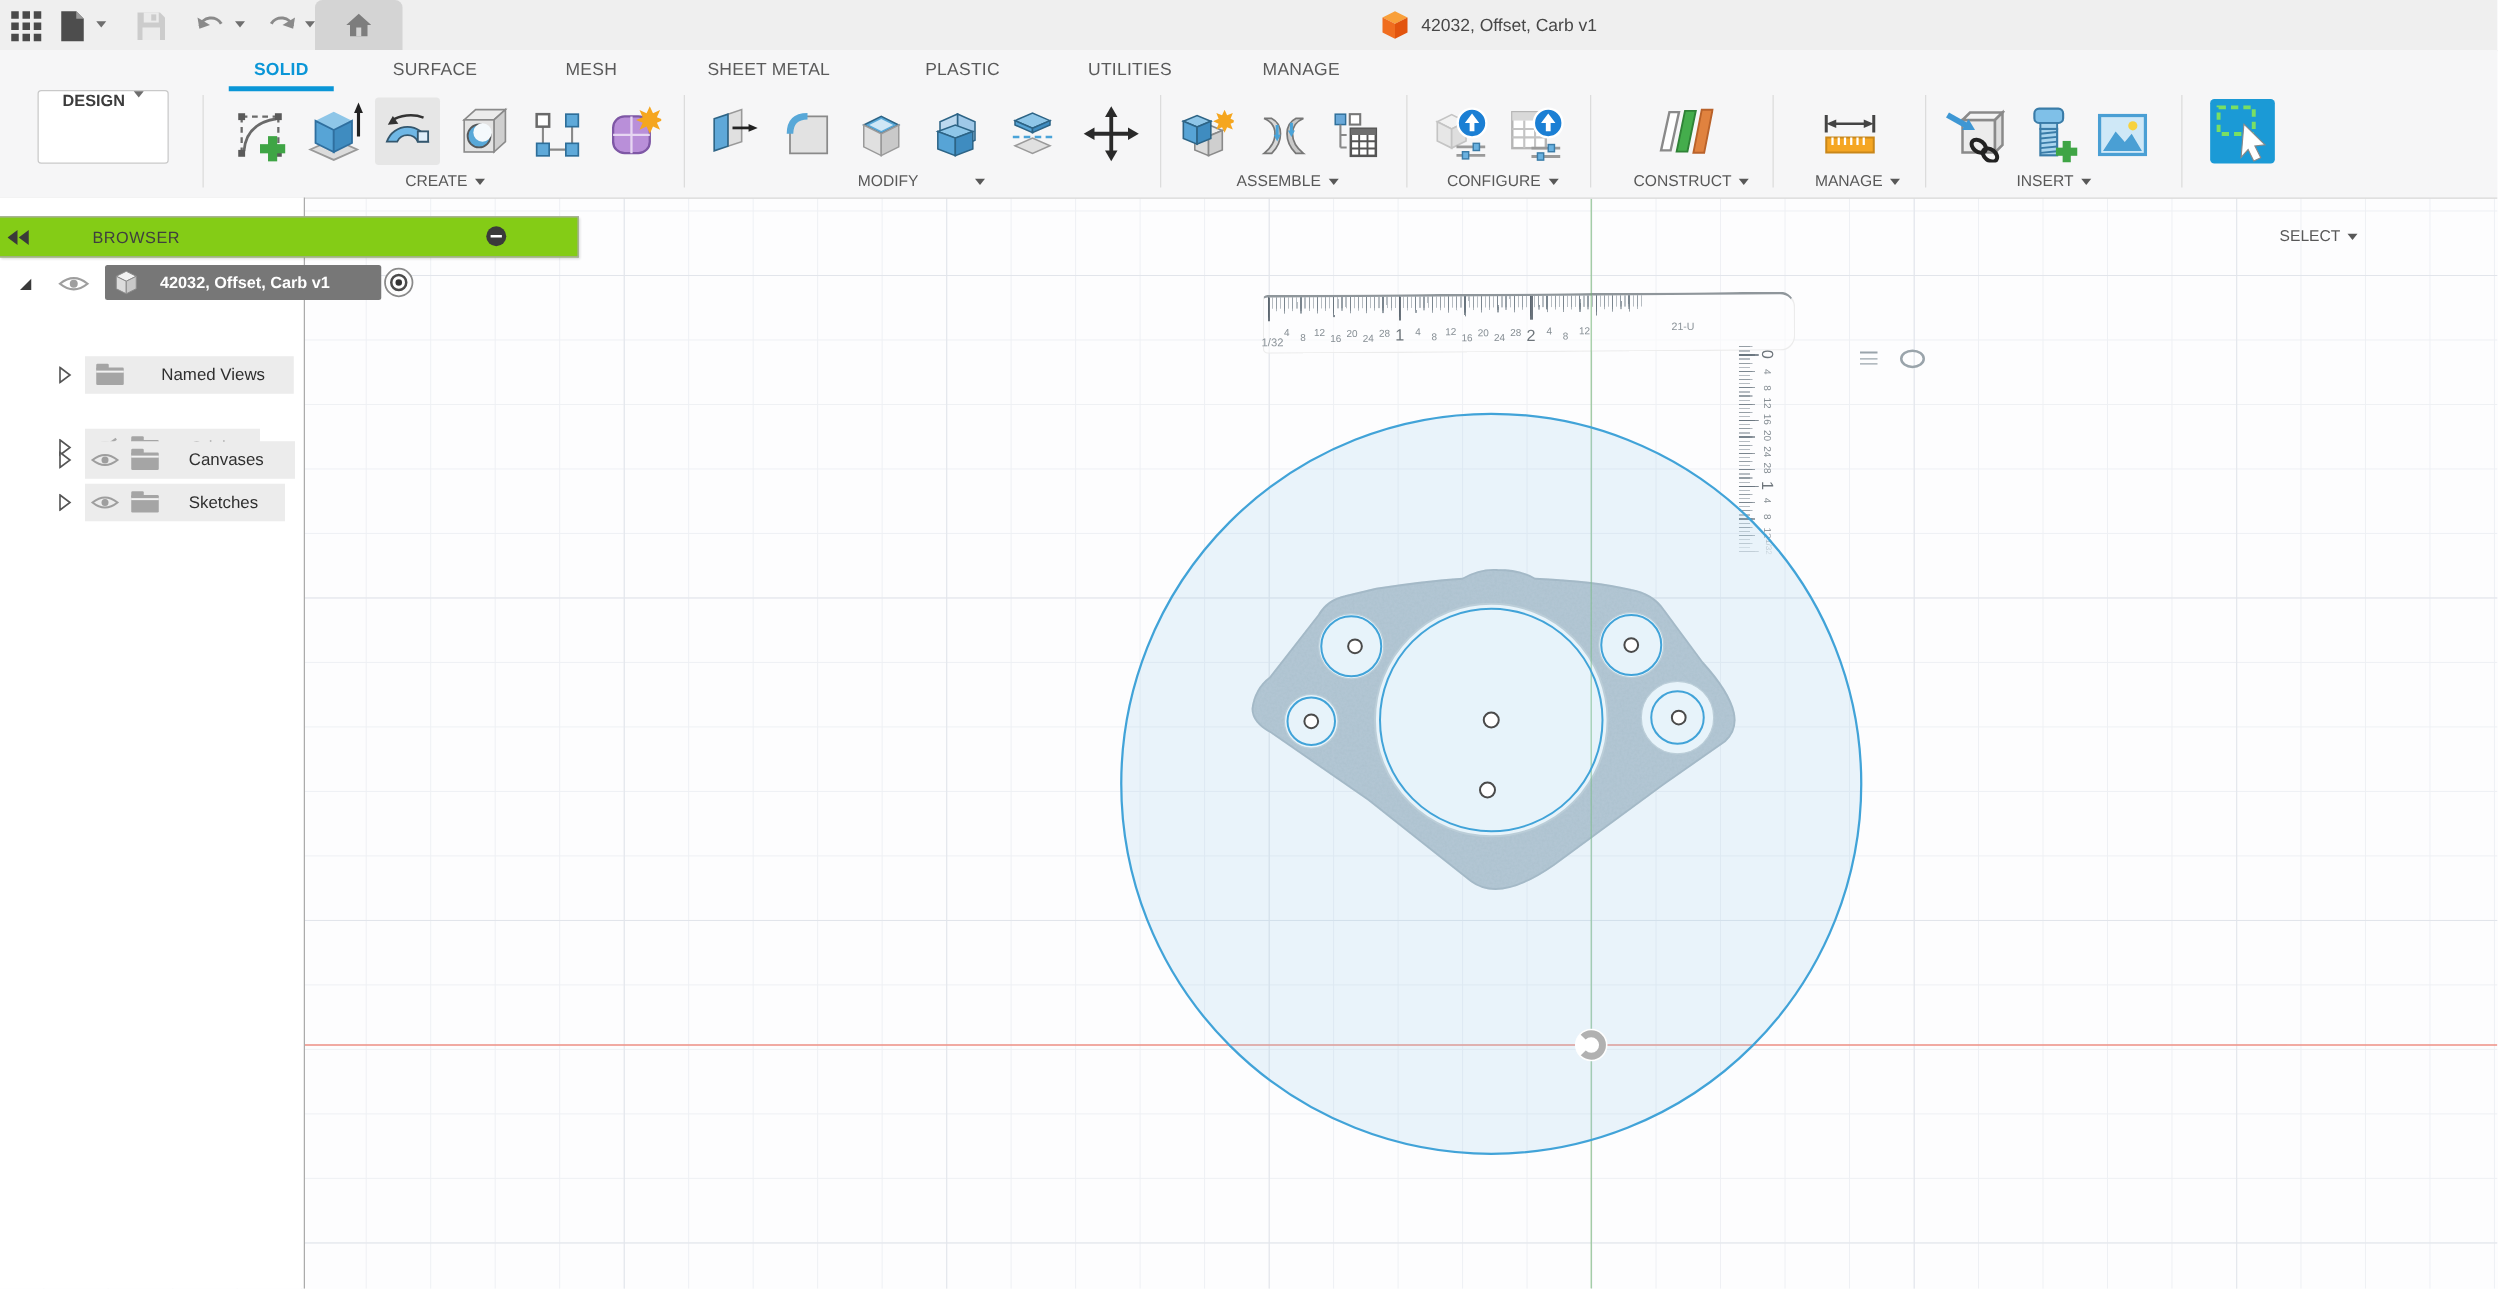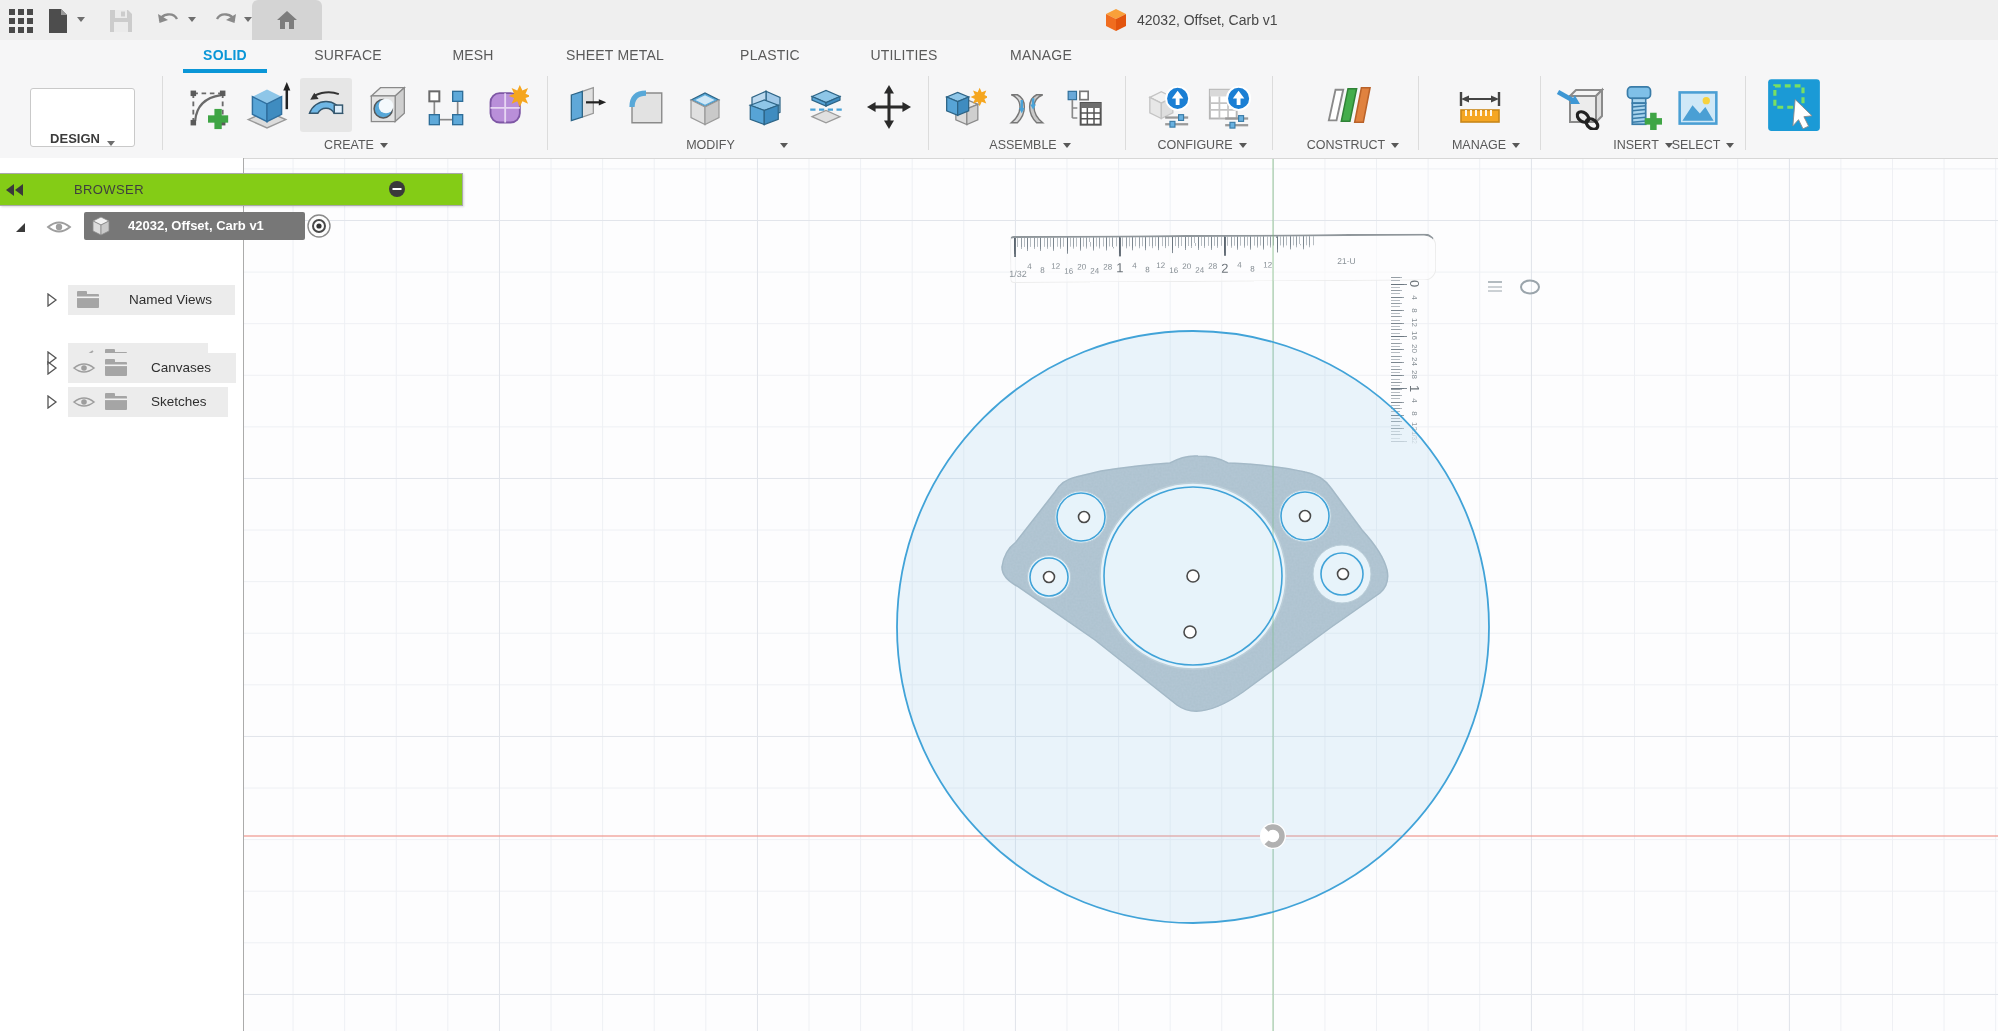--- a/index.html
+++ b/index.html
@@ -10,21 +10,21 @@
   .qat .ic{position:absolute;top:8px;}
   .caret{width:0;height:0;border-left:4px solid transparent;border-right:4px solid transparent;border-top:5px solid #6e6e6e;position:absolute;}
   .home-tab{position:absolute;left:252px;top:0;width:70px;height:40px;background:#d4d4d4;border-radius:6px 6px 0 0;}
   .doc-title{position:absolute;left:1104px;top:0;height:40px;display:flex;align-items:center;gap:9px;}
   .doc-title span{font-size:14px;color:#474747;}
   
   .ribbon{position:absolute;left:0;top:40px;width:1998px;height:118px;background:#f6f6f7;border-bottom:1px solid #d7d7d7;}
   .tab{position:absolute;top:7px;height:18px;font-size:14px;color:#5a5a5a;text-align:center;letter-spacing:.2px;cursor:default;}
   .tab.active{color:var(--accent,#0a96d7);font-weight:bold;}
   .tab-underline{position:absolute;left:183px;top:29px;width:84px;height:4px;background:var(--accent,#0a96d7);}
-  .ctx-btn{position:absolute;left:30px;top:32px;width:103px;height:57px;background:#fff;border:1px solid #c9c9c9;border-radius:3px;display:flex;align-items:flex-end;justify-content:center;gap:7px;font-size:13px;font-weight:bold;color:#3c3c3c;margin-top:16px;}
+  .ctx-btn{position:absolute;left:30px;top:32px;width:103px;height:57px;background:#fff;border:1px solid #c9c9c9;border-radius:3px;display:flex;align-items:flex-start;justify-content:center;gap:7px;font-size:13px;font-weight:bold;color:#3c3c3c;}
   .ctx-btn .caret{position:static;}
   .ricon{position:absolute;}
   .icon-bg{position:absolute;left:300px;top:38px;width:52px;height:54px;background:#e6e6e6;border-radius:3px;}
   .gdiv{position:absolute;top:36px;width:1px;height:74px;background:#dcdcdc;}
   .glabel{position:absolute;top:98px;width:140px;text-align:center;font-size:12.5px;color:#585858;display:flex;align-items:center;justify-content:center;gap:6px;}
   .glabel .caret{position:static;border-top-color:#585858;}
   
   .canvas{position:absolute;left:0;top:158px;width:1998px;height:873px;background-color:#fdfdfe;
     background-image:
       linear-gradient(90deg,#e2e5eb 1px,transparent 1px),
@@ -485,21 +485,21 @@
         <i class="caret"></i>
       </div>
     <div class="glabel" style="left:1416px;">
         <span>MANAGE</span>
         <i class="caret"></i>
       </div>
     <div class="glabel" style="left:1573px;">
         <span>INSERT</span>
         <i class="caret"></i>
       </div>
-    <div class="glabel" style="left:1633px;">
+    <div class="glabel" style="left:1785px;margin-top:44px;">
         <span>SELECT</span>
         <i class="caret"></i>
       </div>
   </div>
 
   <div class="bpanel"></div>
   <div class="bheader">
     <svg width="18" height="12" style="position:absolute;left:6px;top:10px;">
       <polygon points="8,0 8,12 0,6" fill="#3a3a3a"></polygon>
         <polygon points="17,0 17,12 9,6" fill="#3a3a3a"></polygon>

